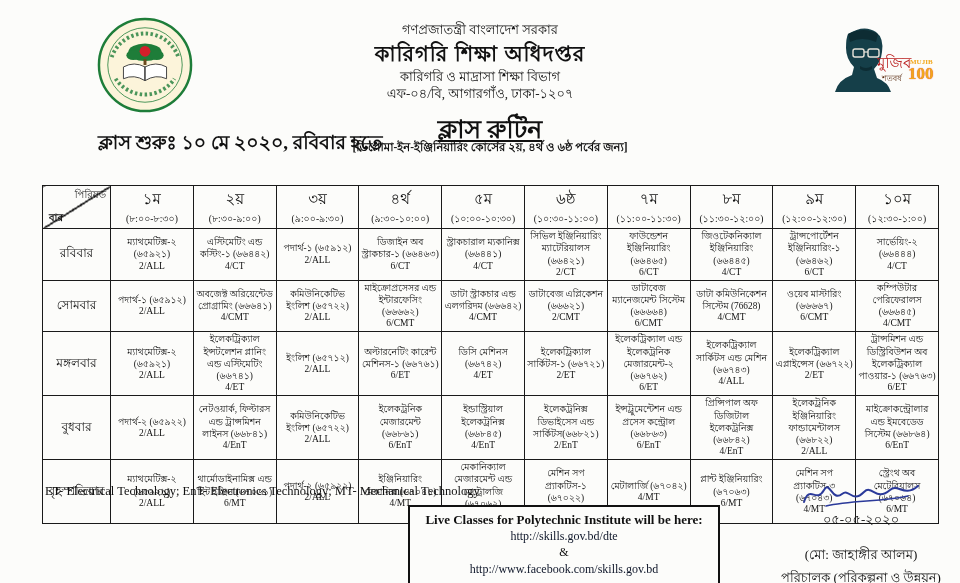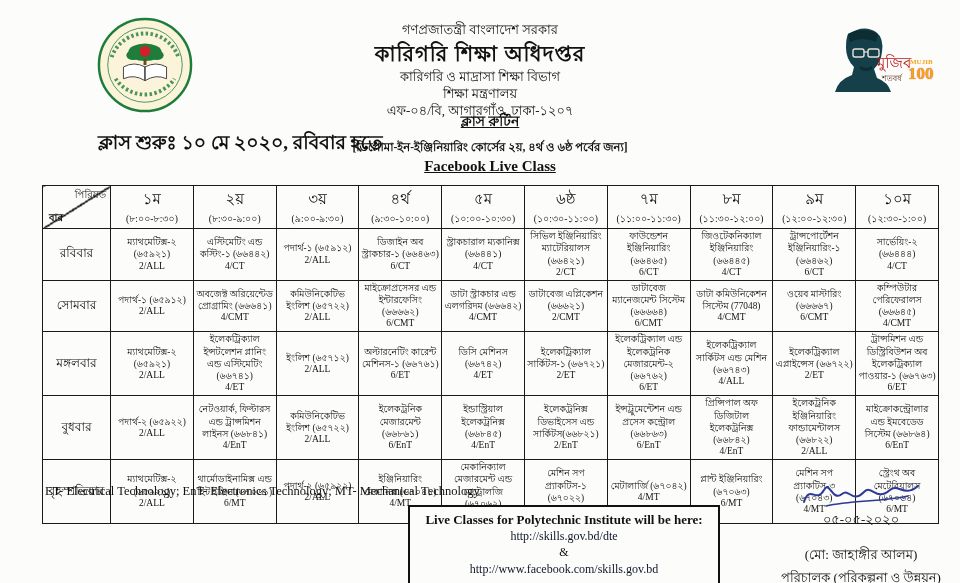--- a/index.html
+++ b/index.html
@@ -16,21 +16,21 @@
   .mujib-sub { position:absolute; left:60px; top:50px; font-size:8px; color:#5a2c12; }
   .mujib-en { position:absolute; left:88px; top:36px; font-size:7px; font-weight:bold; color:#f2a71b; }
   .mujib-100 { position:absolute; left:86px; top:43px; font-size:17px; font-weight:bold; color:#f2a71b; text-shadow:0 0 1px #d8232a; line-height:1; }
 
   .head-center { position:absolute; left:240px; top:22px; width:480px; text-align:center; line-height:1.3; }
   .head-line-sm { font-size:13px; }
   .head-org { font-size:21px; font-weight:bold; letter-spacing:1px; margin:2px 0 1px; }
 
   
   .start-note { position:absolute; left:98px; top:128px; font-size:19px; font-weight:bold; }
-  .routine-title { position:absolute; left:340px; top:110px; width:300px; text-align:center; font-size:14px; font-weight:bold; text-decoration:underline; }
+  .routine-title { position:absolute; left:340px; top:110px; width:300px; text-align:center; font-size:25px; font-weight:bold; text-decoration:underline; }
   .scope-note { position:absolute; left:300px; top:139px; width:380px; text-align:center; font-size:11.5px; font-weight:bold; }
   .fb-live { position:absolute; left:340px; top:158px; width:300px; text-align:center; font-size:15px; font-weight:bold; text-decoration:underline; }
 
   
   .routine-table { position:absolute; left:42px; top:185px; width:896px; border-collapse:collapse; table-layout:fixed; }
   .routine-table th, .routine-table td { border:1px solid #1a1a1a; text-align:center; vertical-align:middle; padding:1px 2px; overflow:hidden; }
   .routine-table th { font-weight:normal; }
   .p-name { font-size:15px; }
   .p-time { font-size:9.5px; }
   .day-cell { font-size:12px; }
@@ -78,21 +78,20 @@
       <path d="M28,52 Q39,46 50,52 L50,66 Q39,59 28,64 Z" fill="#ffffff" stroke="#444" stroke-width="1"></path>
       <path d="M72,52 Q61,46 50,52 L50,66 Q61,59 72,64 Z" fill="#ffffff" stroke="#444" stroke-width="1"></path>
       <line x1="50" y1="52" x2="50" y2="66" stroke="#444" stroke-width="1"></line>
     </svg>
   </div>
 
   <div class="head-center">
     <div class="head-line-sm">গণপ্রজাতন্ত্রী বাংলাদেশ সরকার</div>
     <div class="head-org">কারিগরি শিক্ষা অধিদপ্তর</div>
     <div class="head-line-sm">কারিগরি ও মাদ্রাসা শিক্ষা বিভাগ</div>
-    <div class="head-line-sm">শিক্ষা মন্ত্রণালয়</div>
     <div class="head-line-sm">এফ-০৪/বি, আগারগাঁও, ঢাকা-১২০৭</div>
   </div>
 
   <div class="logo-right">
     <div class="mujib-wrap">
       <svg class="mujib-svg" width="118" height="88" viewBox="0 0 118 88">
         <path d="M26,12 Q42,2 54,10 Q62,16 60,30 Q59,40 52,47 L55,56 Q66,60 69,70 L13,70 Q16,58 30,53 L32,45 Q24,37 24,26 Q24,16 26,12 Z" fill="#153f49"></path>
         <path d="M26,12 Q42,4 56,12 L54,20 Q40,14 28,20 Z" fill="#0d2c33"></path>
         <rect x="31" y="27" width="11" height="8" rx="2" fill="none" stroke="#e8e4da" stroke-width="1.4"></rect>
         <rect x="46" y="27" width="11" height="8" rx="2" fill="none" stroke="#e8e4da" stroke-width="1.4"></rect>
@@ -102,21 +101,20 @@
       <span class="mujib-bn">মুজিব</span>
       <span class="mujib-sub">শতবর্ষ</span>
       <span class="mujib-en">MUJIB</span>
       <span class="mujib-100">100</span>
     </div>
   </div>
 
   <div class="start-note">ক্লাস শুরুঃ ১০ মে ২০২০, রবিবার হতে</div>
   <div class="routine-title">ক্লাস রুটিন</div>
   <div class="scope-note">[ডিপ্লোমা-ইন-ইঞ্জিনিয়ারিং কোর্সের ২য়, ৪র্থ ও ৬ষ্ঠ পর্বের জন্য]</div>
-  <div class="fb-live">Facebook Live Class</div>
 
   <table class="routine-table">
     <colgroup>
         <col style="width: 68px;">
         <col style="width: 82.8px;">
         <col style="width: 82.8px;">
         <col style="width: 82.8px;">
         <col style="width: 82.8px;">
         <col style="width: 82.8px;">
         <col style="width: 82.8px;">
@@ -241,21 +239,21 @@
           </td>
           <td>
             <div class="cell-title">ডাটাবেজ এপ্লিকেশন (৬৬৬২১)</div>
             <div class="cell-tech">2/CMT</div>
           </td>
           <td>
             <div class="cell-title">ডাটাবেজ ম্যানেজমেন্ট সিস্টেম (৬৬৬৬৪)</div>
             <div class="cell-tech">6/CMT</div>
           </td>
           <td>
-            <div class="cell-title">ডাটা কমিউনিকেশন সিস্টেম (77048)</div>
+            <div class="cell-title">ডাটা কমিউনিকেশন সিস্টেম (76628)</div>
             <div class="cell-tech">4/CMT</div>
           </td>
           <td>
             <div class="cell-title">ওয়েব মাস্টারিং (৬৬৬৬৭)</div>
             <div class="cell-tech">6/CMT</div>
           </td>
           <td>
             <div class="cell-title">কম্পিউটার পেরিফেরালস (৬৬৬৪৫)</div>
             <div class="cell-tech">4/CMT</div>
           </td>

